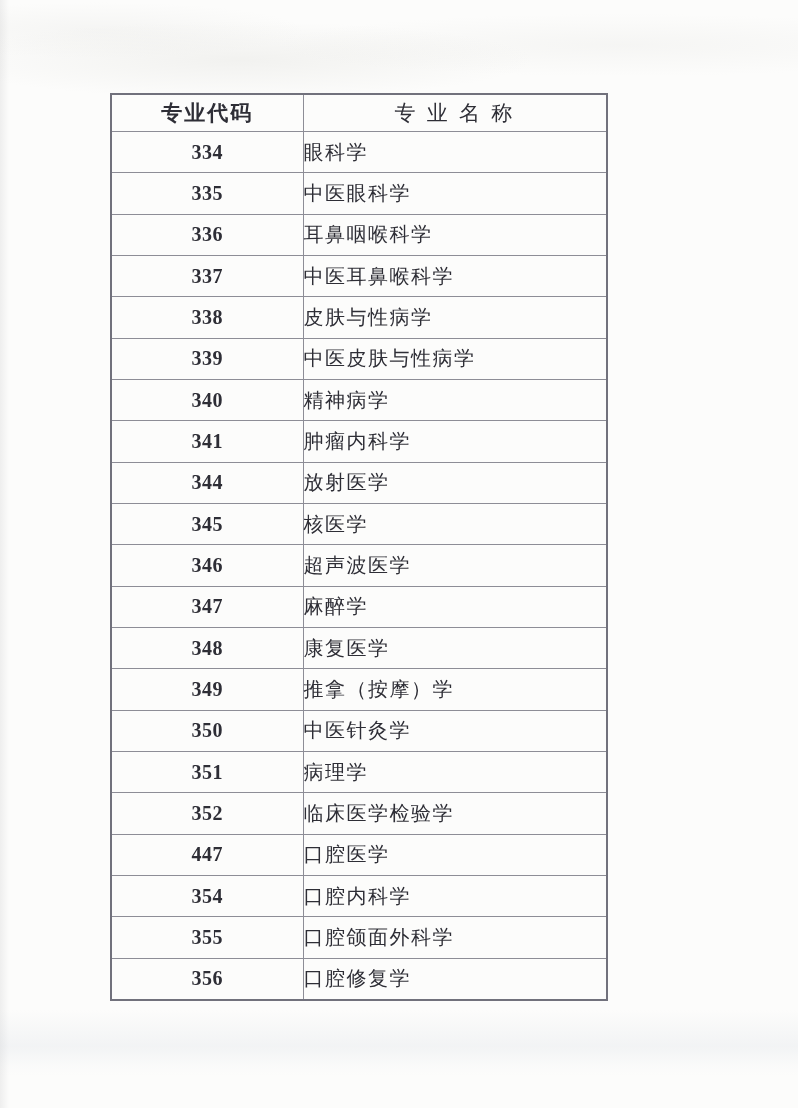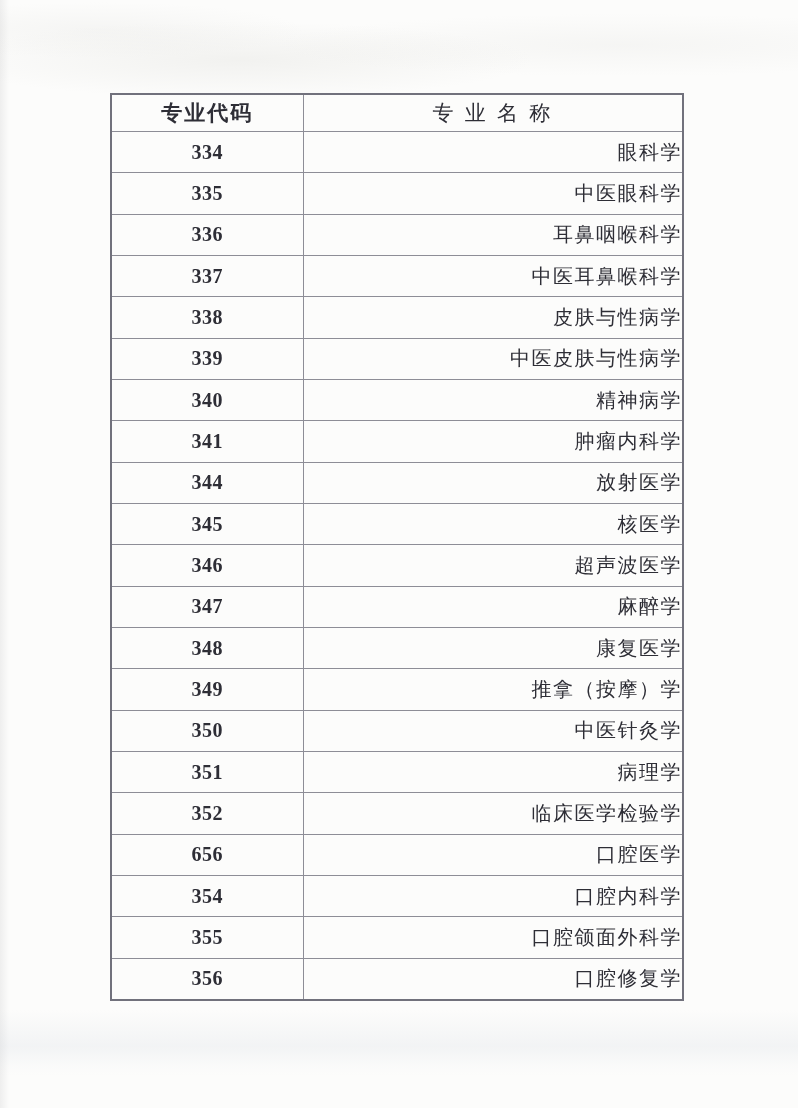--- a/index.html
+++ b/index.html
@@ -31,21 +31,21 @@
       rgba(203,210,219,0) 0%,
       rgba(203,210,219,0.20) 55%,
       rgba(203,210,219,0.04) 85%,
       rgba(203,210,219,0) 100%);
     pointer-events: none;
   }
   table.spec-table {
     position: absolute;
     left: 110px;
     top: 93px;
-    width: 574px;
+    width: 498px;
     height: 908px;
     border-collapse: collapse;
     table-layout: fixed;
     background: transparent;
   }
   table.spec-table col.col-code { width: 192px; }
   table.spec-table th,
   table.spec-table td {
     border: 1px solid #8d8d96;
     height: 36px;
@@ -66,21 +66,21 @@
     font-weight: normal;
     letter-spacing: 3px;
   }
   td.code-cell {
     text-align: center;
     font-weight: bold;
     font-size: 20px;
     letter-spacing: 0.5px;
   }
   td.name-cell {
-    text-align: right;
+    text-align: left;
     padding-left: 27px;
     font-size: 20px;
     letter-spacing: 1.5px;
     margin-left: 24px;
   }
 </style>
 </head>
 <body>
 
 <div class="page">
@@ -178,21 +178,21 @@
     <td class="code-cell">351</td>
     <td class="name-cell">病理学</td>
   </tr>
 
   <tr>
     <td class="code-cell">352</td>
     <td class="name-cell">临床医学检验学</td>
   </tr>
 
   <tr>
-    <td class="code-cell">656</td>
+    <td class="code-cell">447</td>
     <td class="name-cell">口腔医学</td>
   </tr>
 
   <tr>
     <td class="code-cell">354</td>
     <td class="name-cell">口腔内科学</td>
   </tr>
 
   <tr>
     <td class="code-cell">355</td>

